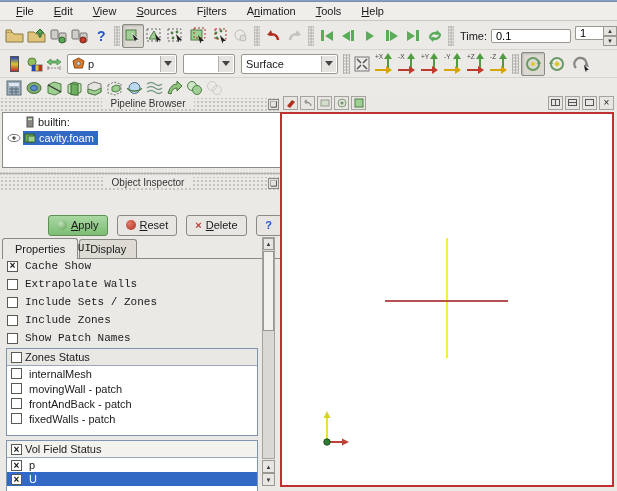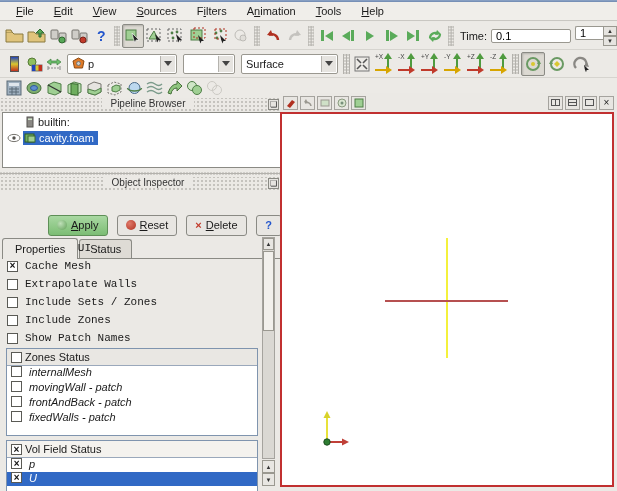--- a/index.html
+++ b/index.html
@@ -112,21 +112,21 @@
 
   .scrollarea{ position:absolute; top:139px; left:0; right:0; bottom:0; }
   .prop-row{ height:18px; display:flex; align-items:center; padding-left:7px;font-family:Liberation Mono, monospace; }
   .cb{ width:11px; height:11px; border:1px solid #5a5a55; background:#fff; margin-right:7px;
        font-size:10px; line-height:10px; text-align:center; font-weight:bold; color:#111;
        flex:none; }
   .groupbox{ position:absolute; left:6px; width:252px; border:1px solid #7f94ae; background:#fff; }
   .ghdr{ height:17px; display:flex; align-items:center; padding-left:4px;
          border-bottom:1px solid #9aa8bb; background:#e9e7e3; }
   .ghdr .cb{ margin-right:3px; }
-  .gitem{ height:15px; display:flex; align-items:flex-start; padding-left:4px; background:#fff;font-style:italic; }
+  .gitem{ height:15px; display:flex; align-items:center; padding-left:4px; background:#fff; }
   .gitem.sel{ background:#3169c5; color:#fff; }
 
   .vscroll{ position:absolute; left:262px; top:0px; width:13px; height:222px;
             background:#dad8d3; border:1px solid #a5a39e; }
   .vs-arrow{ height:12px; background:#e8e6e2; border:1px solid #9a9890; font-size:6px;
              text-align:center; line-height:11px; color:#333; }
   .vs-handle{ position:absolute; top:13px; left:0; right:0; height:80px; background:#f2f0ec;
               border:1px solid #9a9890; }
   .mini-scroll{ position:absolute; left:262px; top:223px; width:13px; }
   .mini-scroll .vs-arrow{ height:13px; line-height:12px; }
@@ -510,21 +510,21 @@
     <div class="panel-title oi-title">
       <span class="tlabel">Object Inspector</span>
       <span class="title-btns">
         <span class="mini-btn">❏</span>
         <span class="mini-btn">×</span>
       </span>
     </div>
 
     <div class="tabs">
       <span class="tab active">Properties</span>
-      <span class="tab">Status</span>
+      <span class="tab">Display</span>
     </div>
 
     <div class="btnrow">
       <span class="pbtn apply">
         <span class="dot-ic apply-ic"></span>
         <span><span></span><u>A</u><span>pply</span></span>
       </span>
       <span class="pbtn">
         <span class="dot-ic reset-ic"></span>
         <span><span></span><u>R</u><span>eset</span></span>
@@ -540,21 +540,21 @@
 
     <div class="scrollarea">
 
       <div style="padding-top:2px;">
         <div class="prop-row">
           <span class="cb"></span>
           <span>Update GUI</span>
         </div>
         <div class="prop-row">
           <span class="cb">×</span>
-          <span>Cache Mesh</span>
+          <span>Cache Show</span>
         </div>
         <div class="prop-row">
           <span class="cb"></span>
           <span>Extrapolate Walls</span>
         </div>
         <div class="prop-row">
           <span class="cb"></span>
           <span>Include Sets / Zones</span>
         </div>
         <div class="prop-row">

